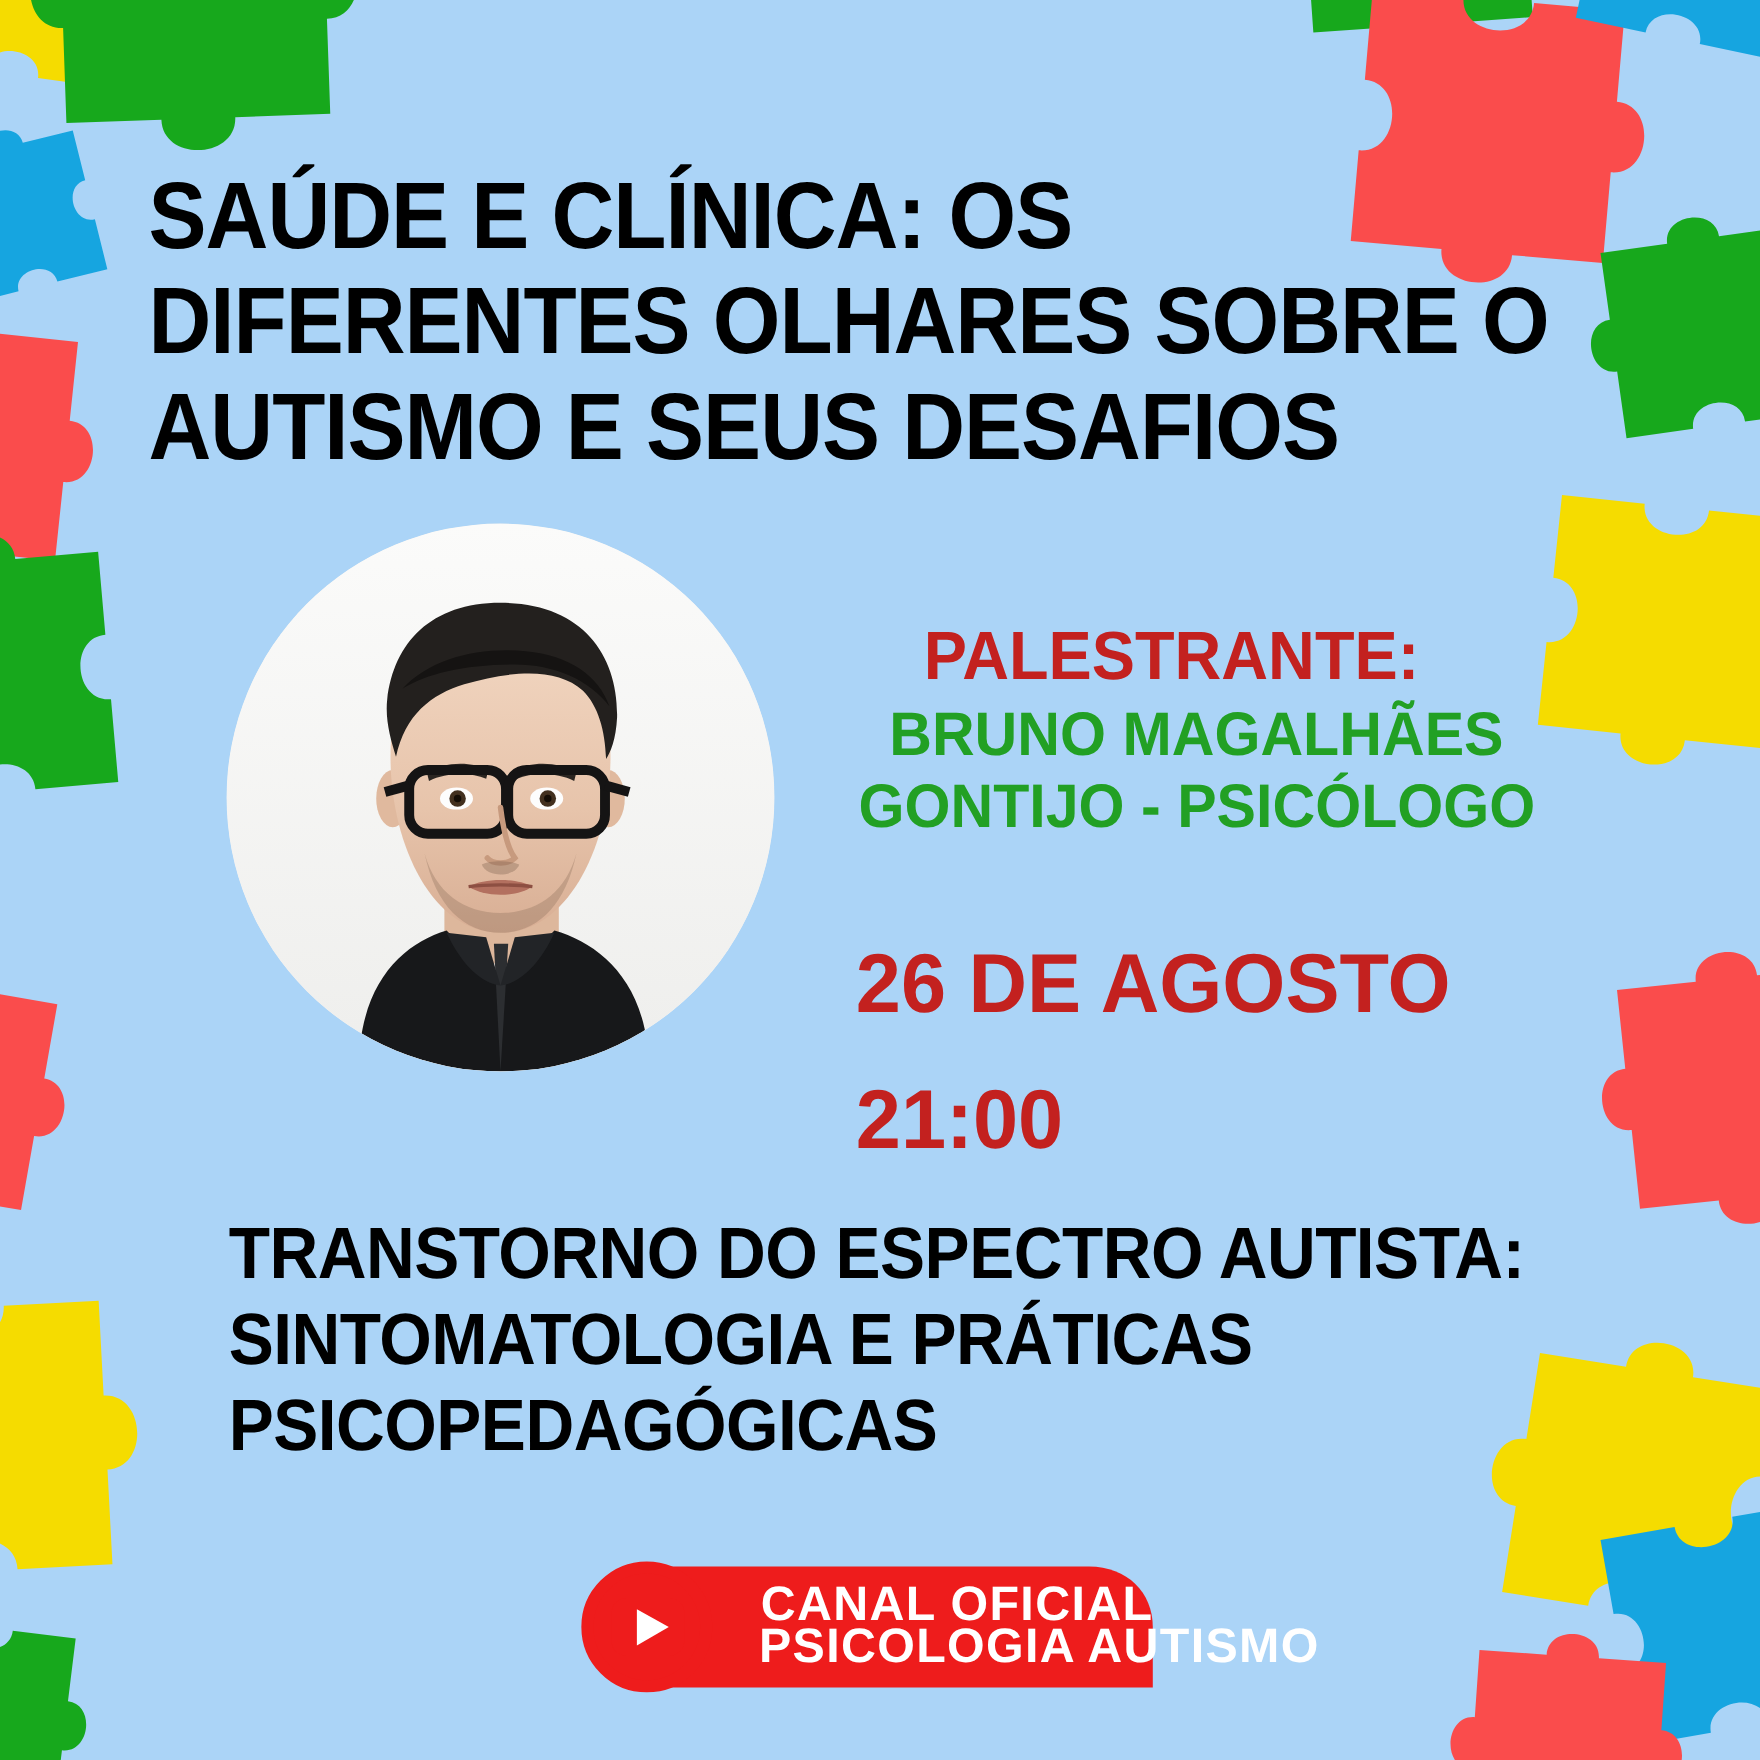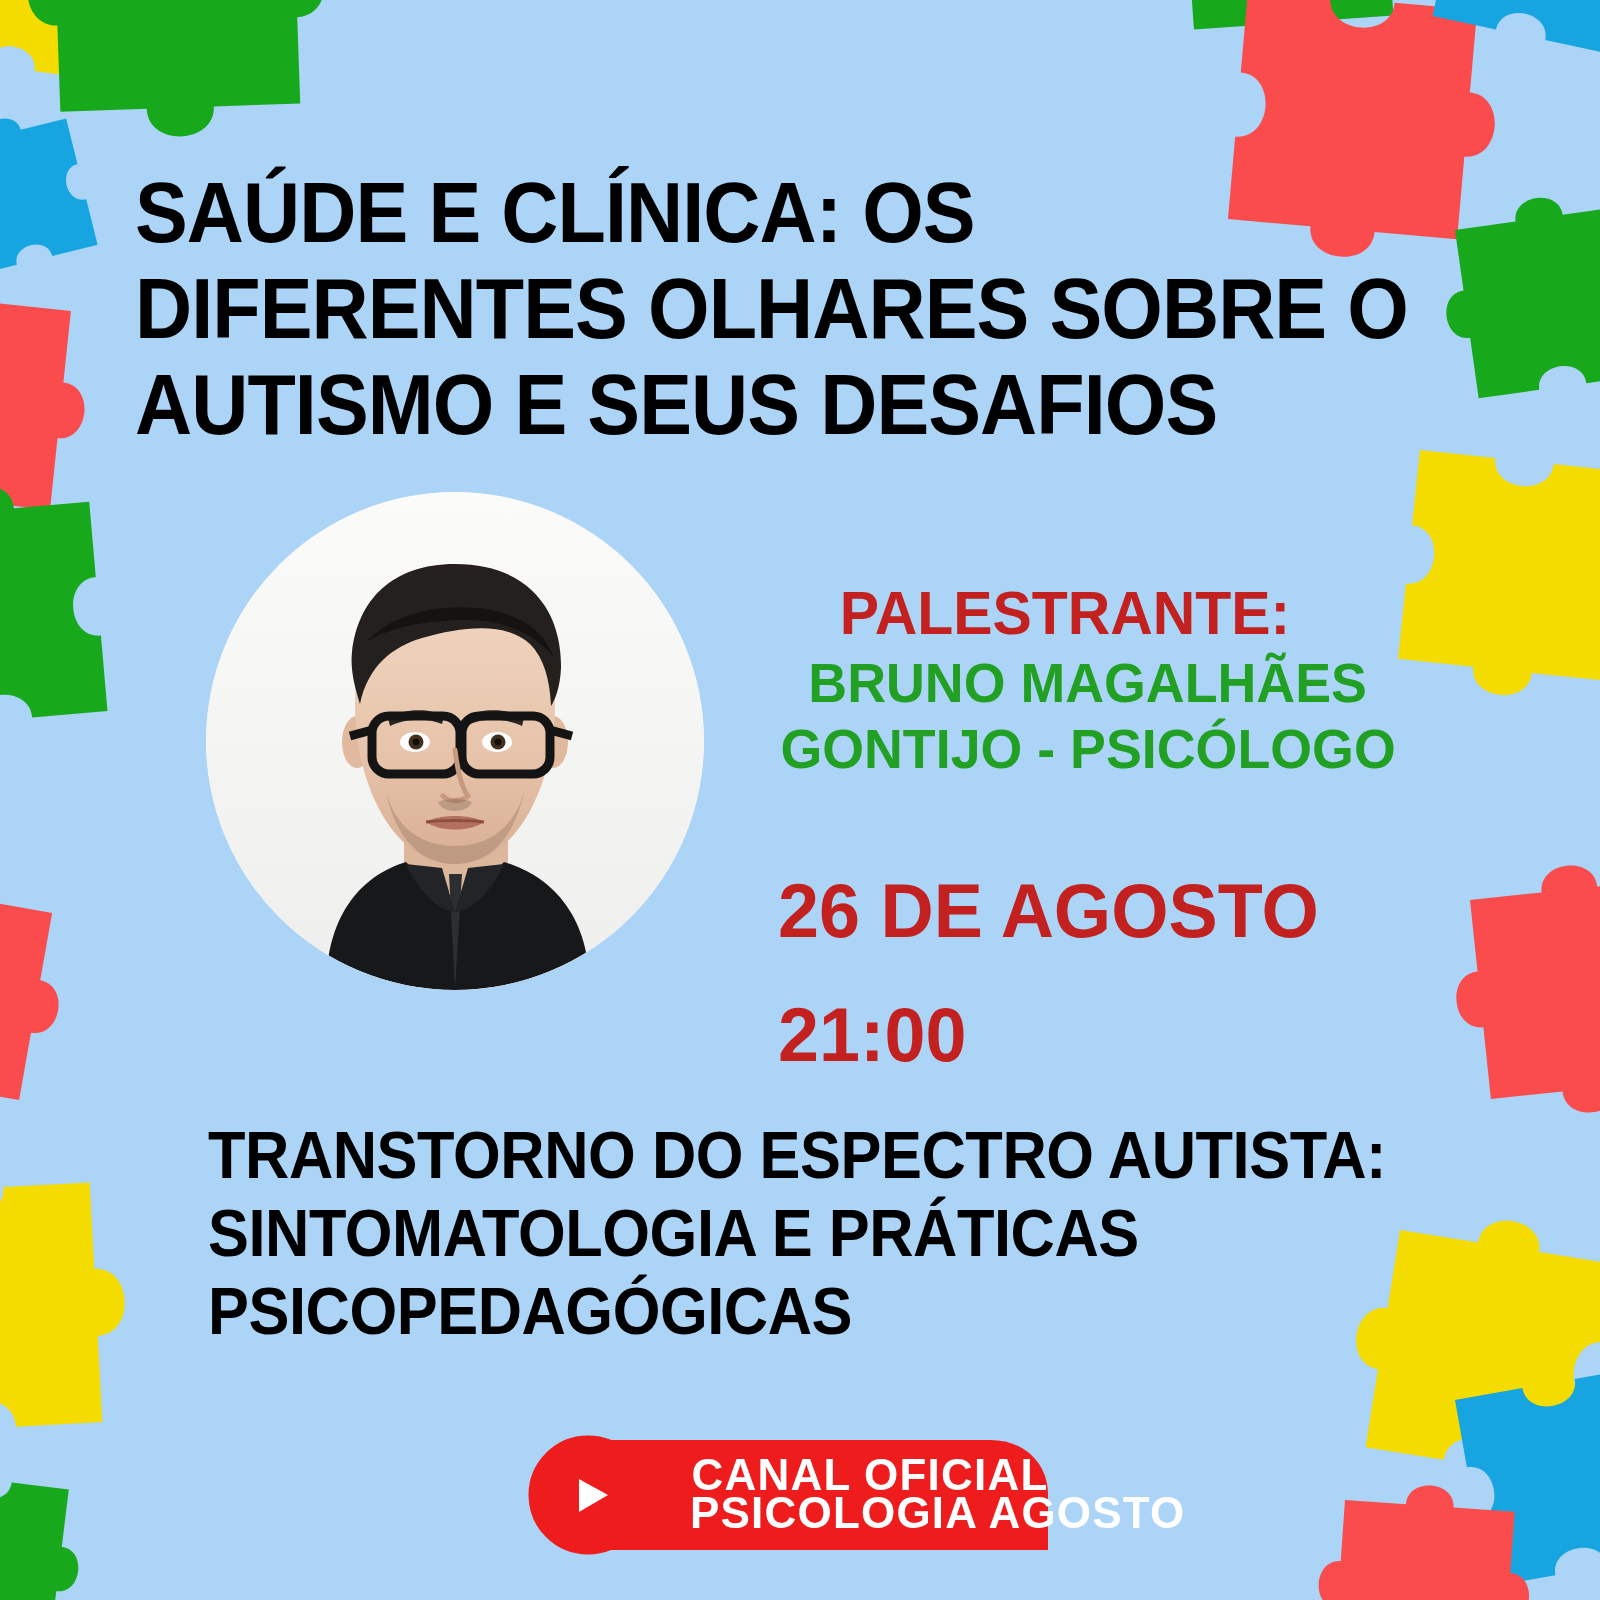--- a/index.html
+++ b/index.html
@@ -19,21 +19,20 @@
     position: absolute;
     left: 0; top: 0;
     width: 1600px;
     height: 1600px;
     z-index: 1;
     pointer-events: none;
   }
   .content {
     position: absolute;
     z-index: 5;
-    margin-top: 16px;
   }
 
   
   #title-block {
     left: 135px;
     top: 148px;
     width: 1190px;
   }
   .title-line {
     font-family: "Liberation Sans Narrow", "Liberation Sans", sans-serif;
@@ -293,17 +292,17 @@
 
   <div id="channel-badge" class="content">
     <svg id="badge-svg" viewBox="0 0 545 122">
       <path d="M62,6 H470 C505,6 528,30 528,61 V116 H62 C32,116 10,93 10,61 C10,29 32,6 62,6 Z" fill="#ee1c1c"></path>
       <circle cx="68" cy="61" r="54" fill="none" stroke="#ee1c1c" stroke-width="11"></circle>
       <rect x="36" y="35" width="66" height="52" rx="13" fill="#ee1c1c"></rect>
       <path d="M59,45 L88,61 L59,78 Z" fill="#ffffff"></path>
     </svg>
     <div id="badge-text">
       <div class="badge-line">CANAL OFICIAL</div>
-      <div class="badge-line">PSICOLOGIA AGOSTO</div>
+      <div class="badge-line">PSICOLOGIA AUTISMO</div>
     </div>
   </div>
 
 </div>
 
 </body></html>

